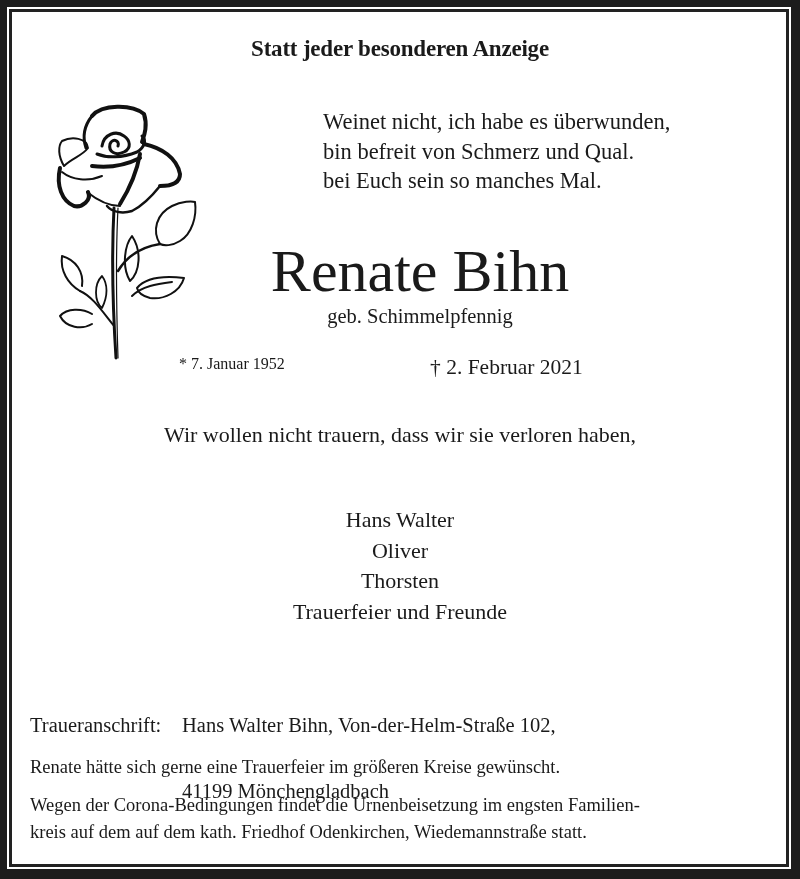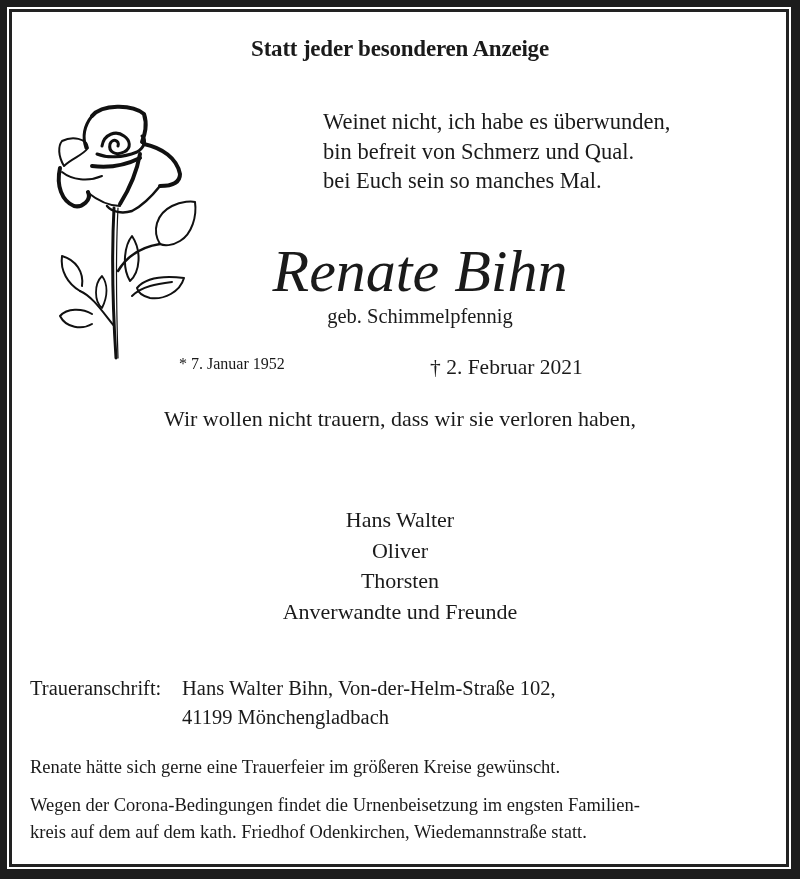--- a/index.html
+++ b/index.html
@@ -45,55 +45,54 @@
       font-size: 22.5px;
       line-height: 29.5px;
     }
     .poem div { white-space: nowrap; }
     .name {
       left: 0; right: 0; top: 236px;
       text-align: center;
       font-size: 60px;
       line-height: 70px;
       padding-left: 0;
-      font-style: italic;
     }
     .name span { display: inline-block; margin-left: 40px; }
     .maiden {
       left: 0; right: 0; top: 305px;
       text-align: center;
       font-size: 20.5px;
     }
     .maiden span { display:inline-block; margin-left: 40px; }
     .born {
       left: 179px; top: 355px;
       font-size: 16px;
     }
     .died {
       left: 430px; top: 355px;
       font-size: 21.5px;
     }
     .quote {
-      left: 0; right: 0; top: 404px;
+      left: 0; right: 0; top: 420px;
       text-align: center;
       font-size: 22px;
       line-height: 30px;
     }
     .mourners {
       left: 0; right: 0; top: 505px;
       text-align: center;
       font-size: 22px;
       line-height: 30.5px;
     }
     .address {
       left: 30px; top: 674px;
       font-size: 20.5px;
       line-height: 29px;
     }
-    .address .row { display: flex; }
+    .address .row { display: flex; margin-top: 37px; }
     .address .label { width: 152px; display: inline-block; }
     .note1 {
       left: 30px; top: 757px;
       font-size: 18.5px;
     }
     .note2 {
       left: 30px; top: 792px;
       font-size: 18.5px;
       line-height: 27px;
     }
@@ -157,21 +156,21 @@
 <div class="abs died">† 2. Februar 2021</div>
 
 <div class="abs quote">
   <div>Wir wollen nicht trauern, dass wir sie verloren haben,</div>
 </div>
 
 <div class="abs mourners">
   <div>Hans Walter</div>
   <div>Oliver</div>
   <div>Thorsten</div>
-  <div>Anverwandte und Freunde</div>
+  <div>Trauerfeier und Freunde</div>
 </div>
 
 <div class="abs address">
   <div class="row">
     <span class="label">Traueranschrift:</span>
     <span>Hans Walter Bihn, Von-der-Helm-Straße 102,</span>
   </div>
   <div class="row">
     <span class="label"></span>
     <span>41199 Mönchengladbach</span>

